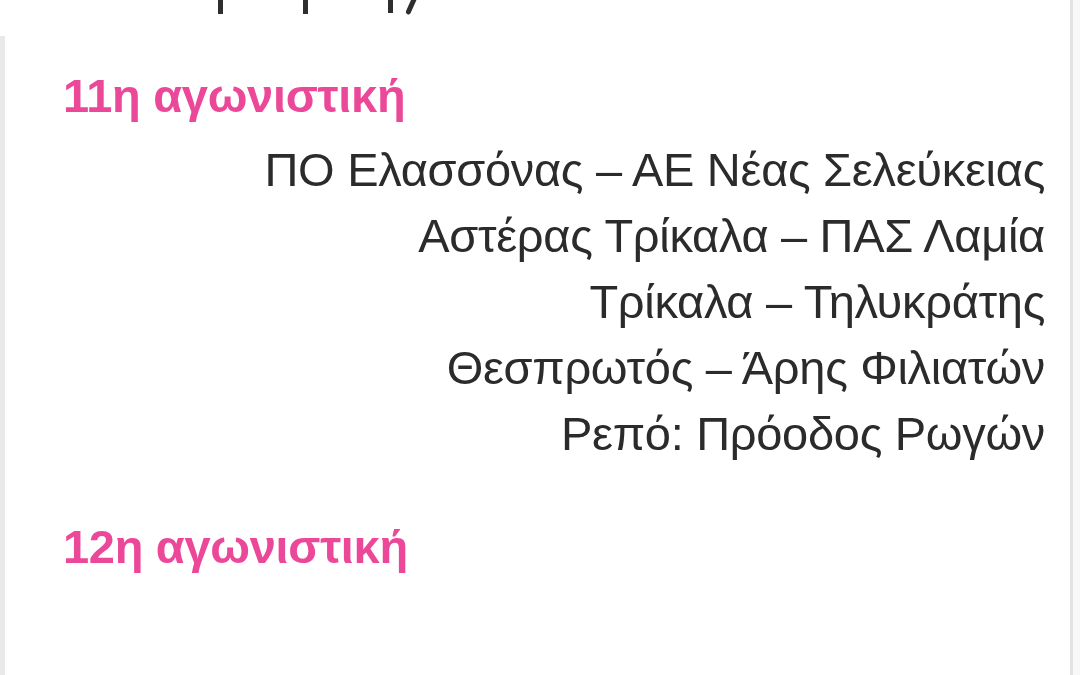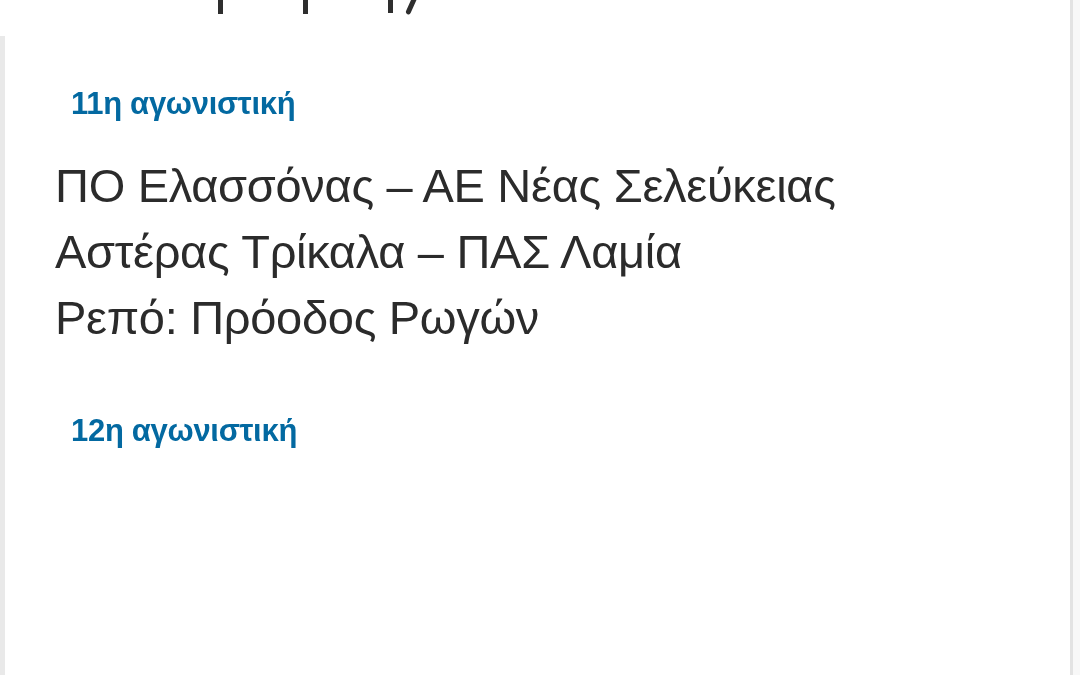--- a/index.html
+++ b/index.html
@@ -64,31 +64,32 @@
     top: 0;
     padding-top: 55px;
     width: 990px;
     color: #2b2b2b;
     font-size: 47px;
     line-height: 66px;
     letter-spacing: -0.3px;
     white-space: nowrap;
   }
   .matchday-heading {
-    font-size: 31px;
+    font-size: 47px;
     line-height: 66px;
     font-weight: 700;
-    margin: 16px;
-    color: #0369a1;
+    margin: 8px;
+    color: #ec4899;
   }
   .matchday-heading.second {
     margin-top: 47px;
   }
   .fixture-line {
     line-height: 66px;
+    text-align: right;
   }
 </style>
 </head>
 <body>
 
 <div class="page">
 
   <div class="left-edge"></div>
   <div class="right-edge-gutter"></div>
   <div class="right-edge-line"></div>
@@ -99,18 +100,20 @@
     <span class="frag-3"></span>
     <span class="frag-4"></span>
   </div>
 
   <div class="content">
 
     <h2 class="matchday-heading">11η αγωνιστική</h2>
 
     <div class="fixture-line">ΠΟ Ελασσόνας – ΑΕ Νέας Σελεύκειας</div>
     <div class="fixture-line">Αστέρας Τρίκαλα – ΠΑΣ Λαμία</div>
+    <div class="fixture-line">Τρίκαλα – Τηλυκράτης</div>
+    <div class="fixture-line">Θεσπρωτός – Άρης Φιλιατών</div>
     <div class="fixture-line">Ρεπό: Πρόοδος Ρωγών</div>
 
     <h2 class="matchday-heading second">12η αγωνιστική</h2>
 
   </div>
 </div>
 
 </body></html>

